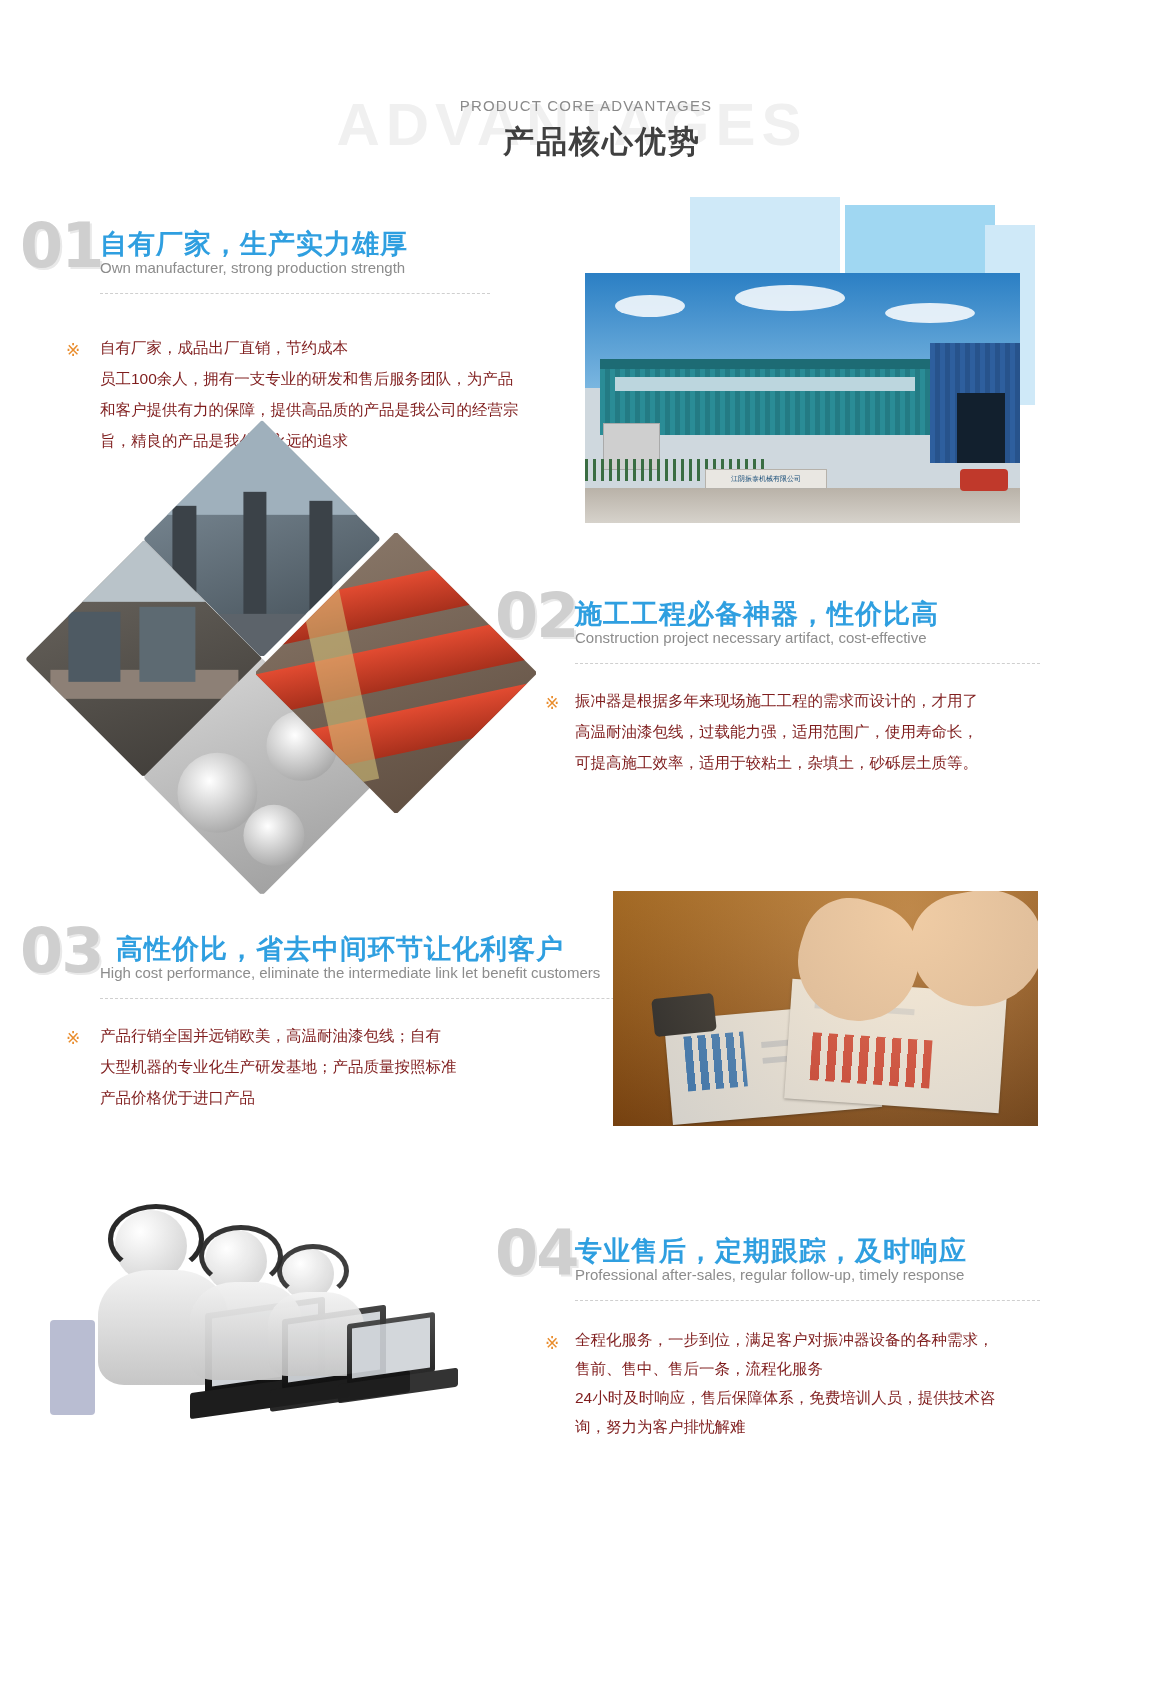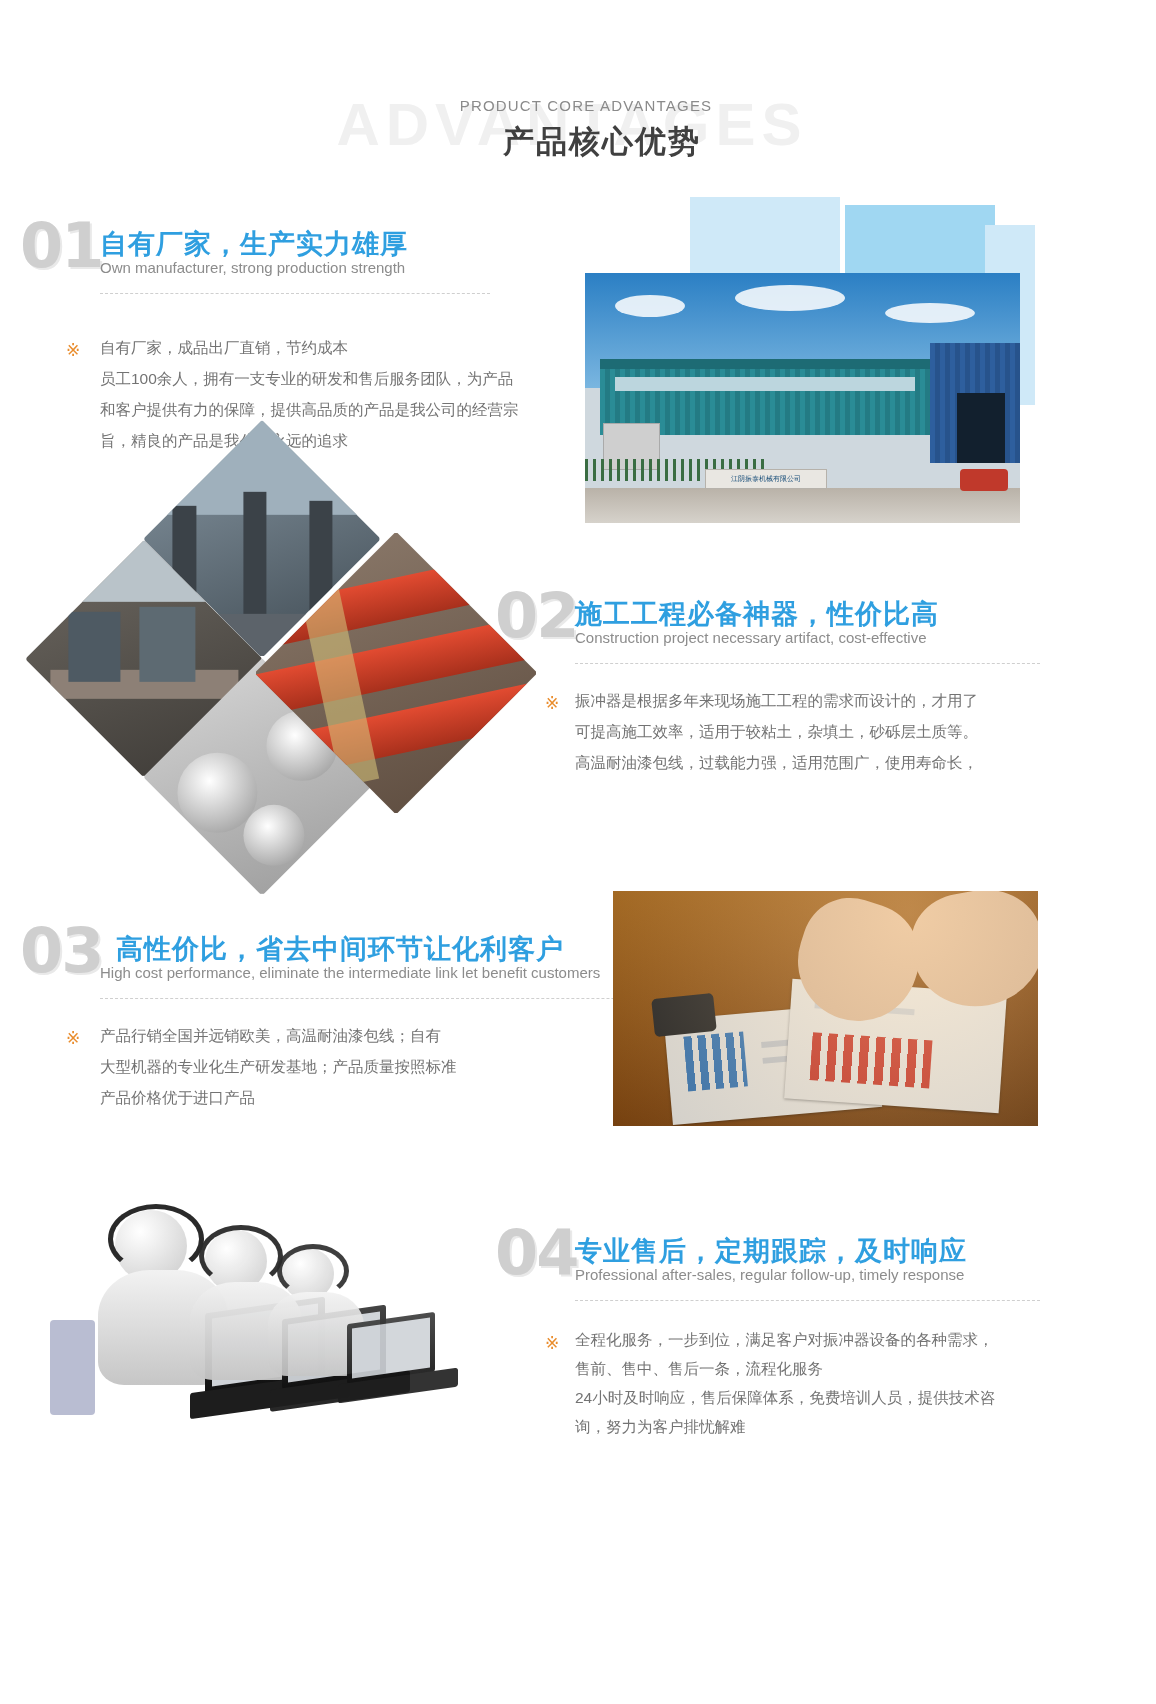--- a/index.html
+++ b/index.html
@@ -54,21 +54,21 @@
   }
   .divider{
     position:absolute;height:1px;
     border-top:1px dashed #cfcfcf;
   }
   .star{
     position:absolute;color:#e98d2e;font-size:17px;line-height:17px;
   }
   .body-text{
     position:absolute;
-    font-size:15.5px;color:#737373;line-height:31px;
+    font-size:15.5px;color:#7f1d1d;line-height:31px;
   }
   .body-text div{white-space:nowrap;}
 
   
   .photo{position:absolute;overflow:hidden;}
 
   
   .factory{
     background:#cfd8de;
   }
@@ -195,22 +195,22 @@
     </div>
   </div>
 
   <div class="num" style="left:495px;top:585px;">02</div>
   <div class="title-cn" style="left:575px;top:596px;">施工工程必备神器，性价比高</div>
   <div class="title-en" style="left:575px;top:629px;">Construction project necessary artifact, cost-effective</div>
   <div class="divider" style="left:575px;top:663px;width:465px;"></div>
   <div class="star" style="left:545px;top:695px;">※</div>
   <div class="body-text" style="left:575px;top:685px;width:470px;">
     <div>振冲器是根据多年来现场施工工程的需求而设计的，才用了</div>
+    <div>高温耐油漆包线，过载能力强，适用范围广，使用寿命长，</div>
     <div>可提高施工效率，适用于较粘土，杂填土，砂砾层土质等。</div>
-    <div>高温耐油漆包线，过载能力强，适用范围广，使用寿命长，</div>
   </div>
 </div>
 
 <div>
   <div class="num" style="left:20px;top:920px;">03</div>
   <div class="title-cn" style="left:116px;top:931px;">高性价比，省去中间环节让化利客户</div>
   <div class="title-en" style="left:100px;top:964px;">High cost performance, eliminate the intermediate link let benefit customers</div>
   <div class="divider" style="left:100px;top:998px;width:700px;"></div>
   <div class="star" style="left:66px;top:1030px;">※</div>
   <div class="body-text" style="left:100px;top:1020px;width:480px;">

